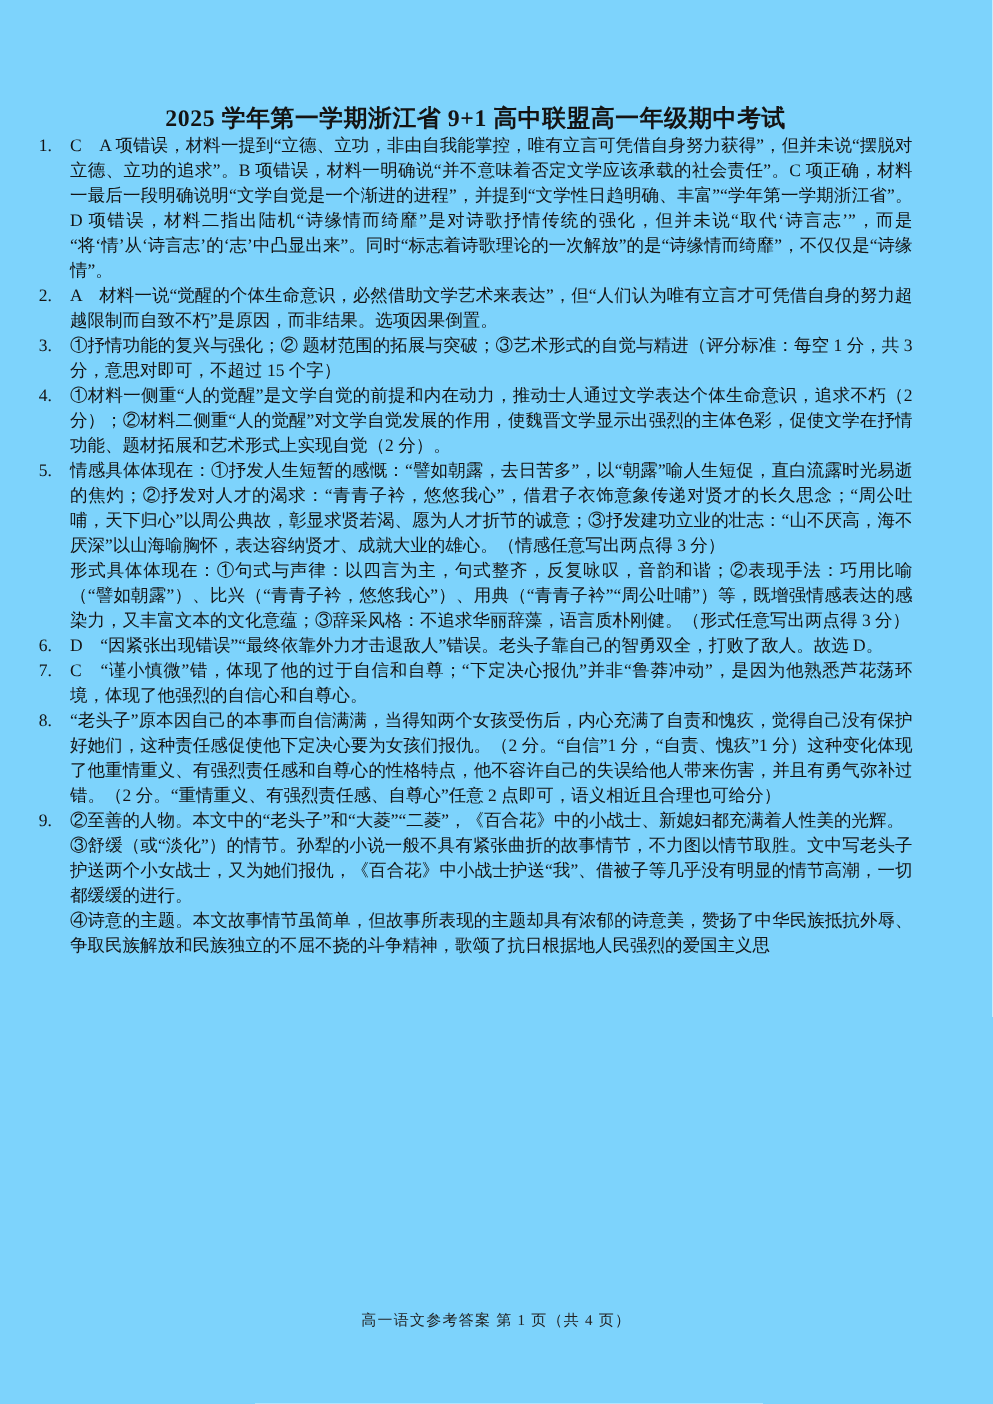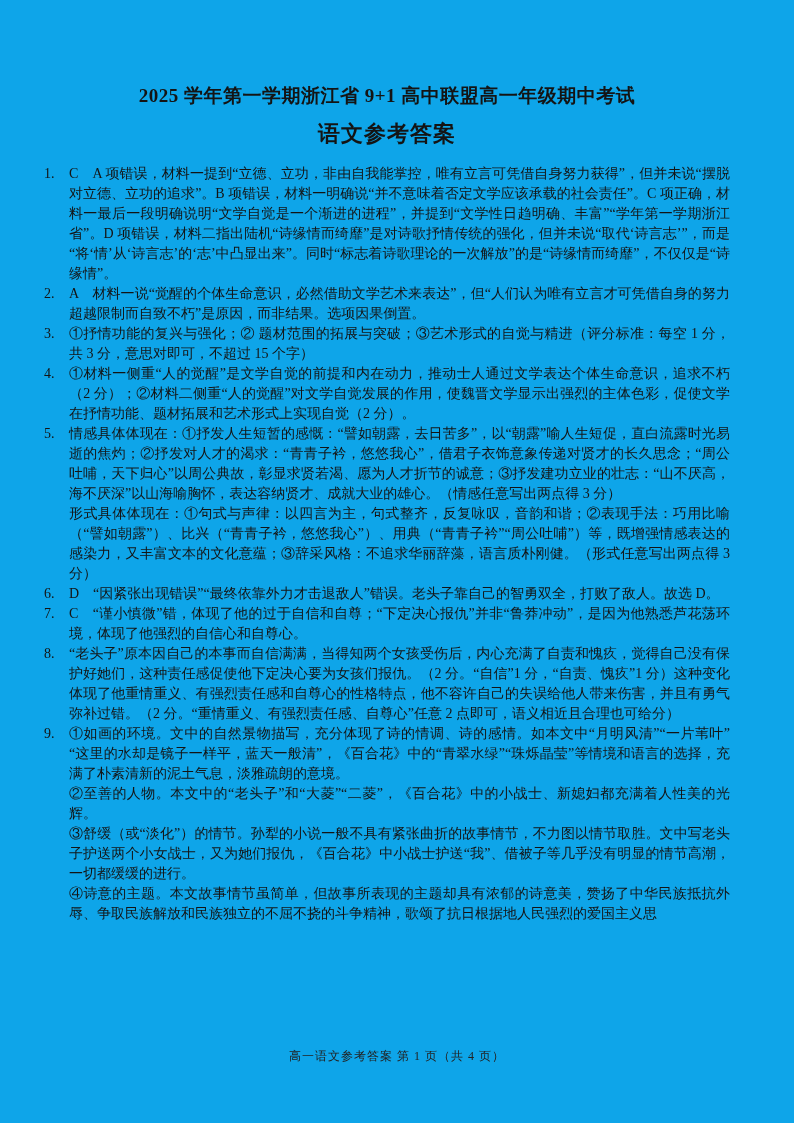--- a/index.html
+++ b/index.html
@@ -1,23 +1,23 @@
 <!DOCTYPE html>
 <html lang="zh"><head>
 <meta charset="utf-8">
 <title>语文参考答案</title>
 <style>
   html,body{margin:0;padding:0;background:#ffffff;}
   .page{
     position:relative;
     width:794px;height:1123px;
     margin:0 auto;
-    background:#0ea5e9;
+    background:#7dd3fc;
     box-sizing:border-box;
-    padding:84px 64px 0 44px;
+    padding:84px 64px 0 31px;
     font-family:"Liberation Serif","DejaVu Serif",serif;
     color:#141414;
     overflow:hidden;
   }
   .exam-title{
     margin:0;
     font-size:19px;
     line-height:24px;
     font-weight:bold;
     text-align:center;
@@ -60,21 +60,20 @@
     letter-spacing:1px;
     color:#222;
   }
 </style>
 </head>
 <body>
 
 <div class="page">
 
   <h1 class="exam-title">2025 学年第一学期浙江省 9+1 高中联盟高一年级期中考试</h1>
-  <h2 class="doc-title">语文参考答案</h2>
 
   <div class="answers">
 
     <div class="answer-item">
       <span class="num">1.</span>
       <p>C　A 项错误，材料一提到“立德、立功，非由自我能掌控，唯有立言可凭借自身努力获得”，但并未说“摆脱对立德、立功的追求”。B 项错误，材料一明确说“并不意味着否定文学应该承载的社会责任”。C 项正确，材料一最后一段明确说明“文学自觉是一个渐进的进程”，并提到“文学性日趋明确、丰富”“学年第一学期浙江省”。D 项错误，材料二指出陆机“诗缘情而绮靡”是对诗歌抒情传统的强化，但并未说“取代‘诗言志’”，而是“将‘情’从‘诗言志’的‘志’中凸显出来”。同时“标志着诗歌理论的一次解放”的是“诗缘情而绮靡”，不仅仅是“诗缘情”。</p>
     </div>
 
     <div class="answer-item">
       <span class="num">2.</span>
@@ -107,21 +106,20 @@
       <p>C　“谨小慎微”错，体现了他的过于自信和自尊；“下定决心报仇”并非“鲁莽冲动”，是因为他熟悉芦花荡环境，体现了他强烈的自信心和自尊心。</p>
     </div>
 
     <div class="answer-item">
       <span class="num">8.</span>
       <p>“老头子”原本因自己的本事而自信满满，当得知两个女孩受伤后，内心充满了自责和愧疚，觉得自己没有保护好她们，这种责任感促使他下定决心要为女孩们报仇。（2 分。“自信”1 分，“自责、愧疚”1 分）这种变化体现了他重情重义、有强烈责任感和自尊心的性格特点，他不容许自己的失误给他人带来伤害，并且有勇气弥补过错。（2 分。“重情重义、有强烈责任感、自尊心”任意 2 点即可，语义相近且合理也可给分）</p>
     </div>
 
     <div class="answer-item">
       <span class="num">9.</span>
-      <p>①如画的环境。文中的自然景物描写，充分体现了诗的情调、诗的感情。如本文中“月明风清”“一片苇叶”“这里的水却是镜子一样平，蓝天一般清”，《百合花》中的“青翠水绿”“珠烁晶莹”等情境和语言的选择，充满了朴素清新的泥土气息，淡雅疏朗的意境。</p>
       <p>②至善的人物。本文中的“老头子”和“大菱”“二菱”，《百合花》中的小战士、新媳妇都充满着人性美的光辉。</p>
       <p>③舒缓（或“淡化”）的情节。孙犁的小说一般不具有紧张曲折的故事情节，不力图以情节取胜。文中写老头子护送两个小女战士，又为她们报仇，《百合花》中小战士护送“我”、借被子等几乎没有明显的情节高潮，一切都缓缓的进行。</p>
       <p>④诗意的主题。本文故事情节虽简单，但故事所表现的主题却具有浓郁的诗意美，赞扬了中华民族抵抗外辱、争取民族解放和民族独立的不屈不挠的斗争精神，歌颂了抗日根据地人民强烈的爱国主义思</p>
     </div>
 
   </div>
 
   <div class="page-footer">高一语文参考答案 第 1 页（共 4 页）</div>
 
 </div>

